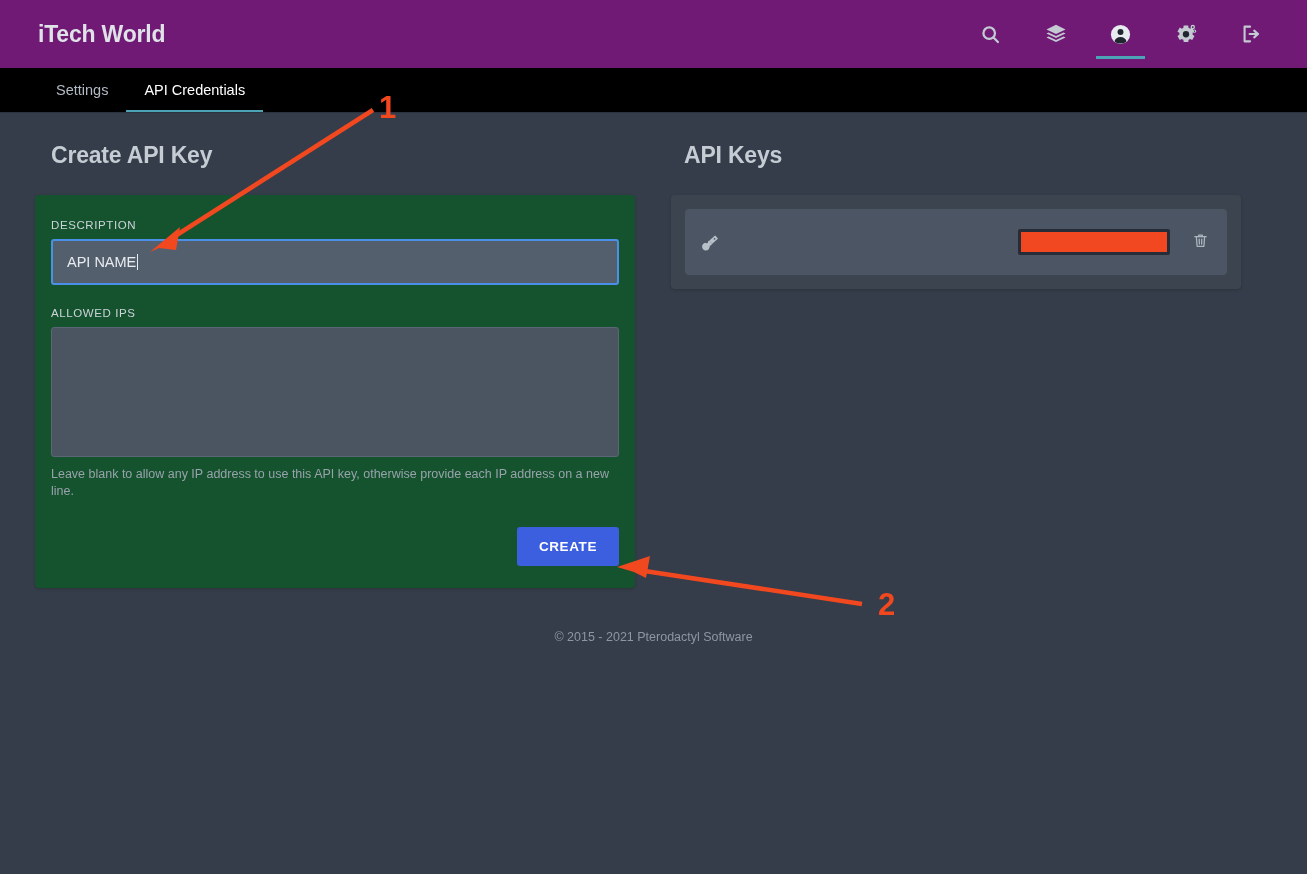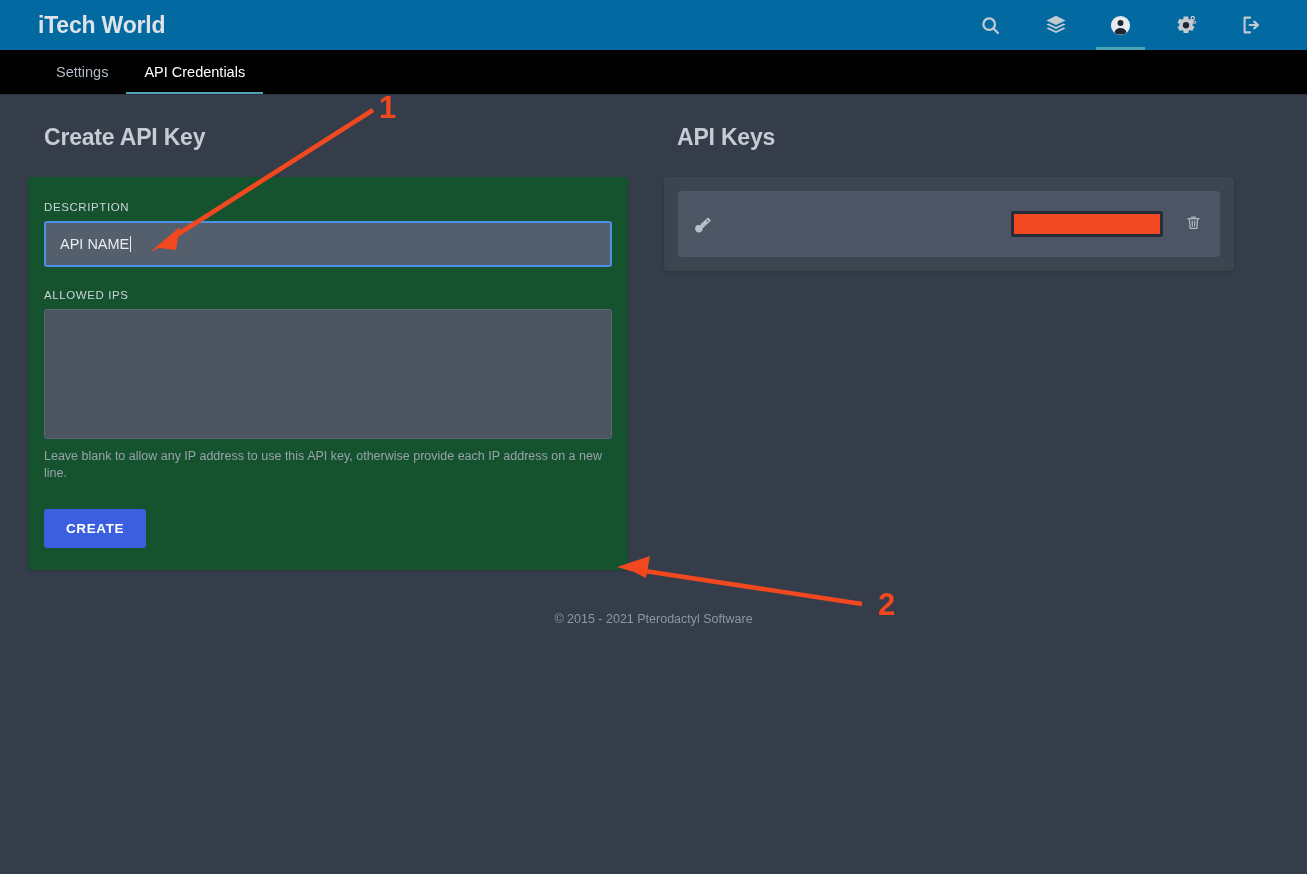--- a/index.html
+++ b/index.html
@@ -12,22 +12,22 @@
 
   body {
     background: #343d49;
     font-family: "Liberation Sans", sans-serif;
     color: #e2e6eb;
     position: relative;
   }
 
   
   .topbar {
-    height: 50px;
-    background: #0369a1;
+    height: 68px;
+    background: #701a75;
     display: flex;
     align-items: center;
     padding: 0 24px 0 38px;
     position: relative;
     gap: 36px;
   }
   .brand {
     font-size: 23px;
     font-weight: bold;
     color: #dfe3e8;
@@ -82,21 +82,21 @@
     content: "";
     position: absolute;
     left: 0; right: 0; bottom: 0;
     height: 2px;
     background: #4ba3b5;
   }
 
   
   .content {
     display: flex;
-    padding: 30px 38px 0 28px;
+    padding: 30px 38px 0 35px;
     gap: 32px;
     align-items: flex-start;
   }
   .col-left { width: 600px; flex: none; }
   .col-right { width: 570px; flex: none; margin-left: 4px; }
 
   .section-title {
     font-size: 23px;
     font-weight: bold;
     color: #c5ccd4;
@@ -148,21 +148,21 @@
   }
   .help-text {
     font-size: 12.5px;
     color: #99a2ad;
     margin-top: 9px;
     line-height: 1.32;
   }
   .spacer-20 { height: 22px; }
   .form-actions {
     display: flex;
-    justify-content: flex-start;
+    justify-content: flex-end;
     margin-top: 28px;
   }
   .btn-create {
     background: #3c5fe0;
     color: #ffffff;
     border: none;
     border-radius: 3px;
     font-family: "Liberation Sans", sans-serif;
     font-size: 13.5px;
     font-weight: bold;

